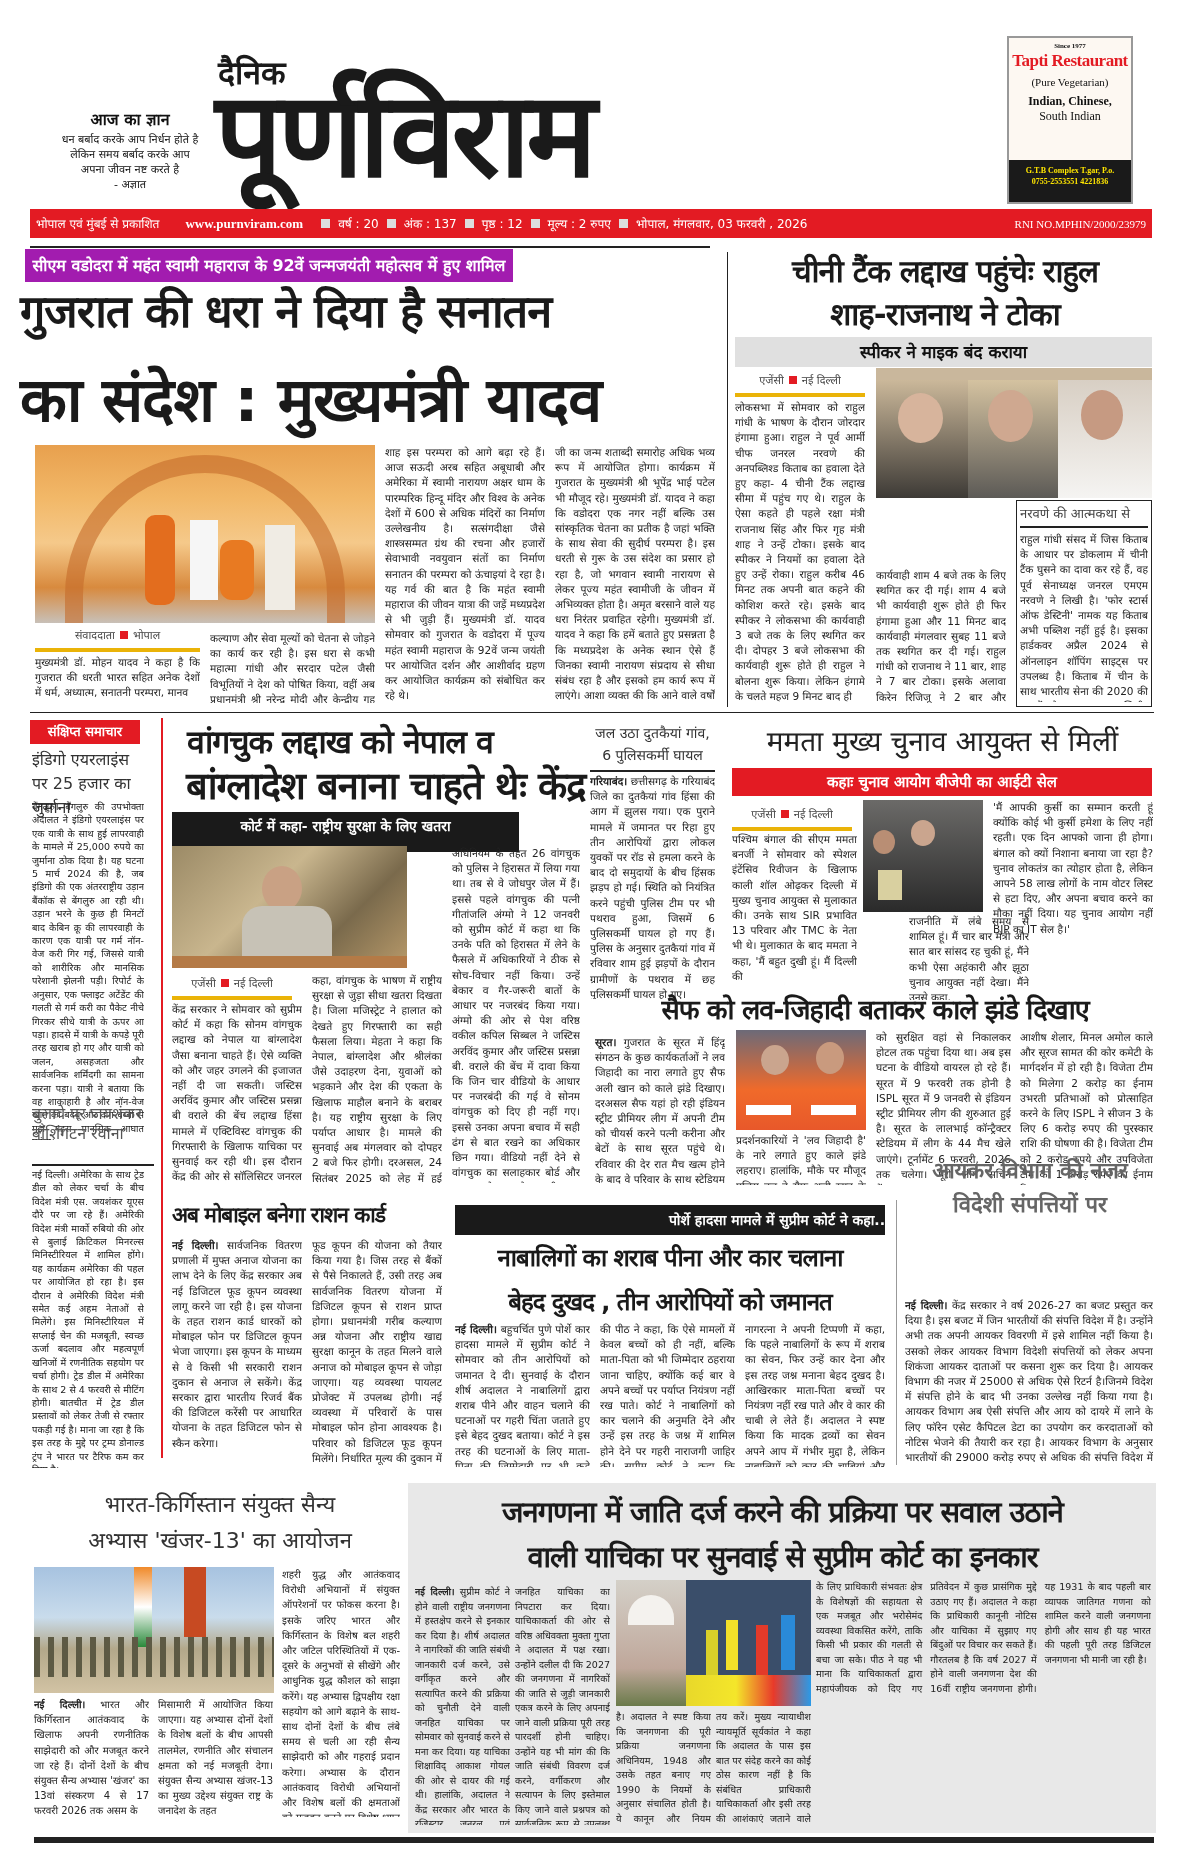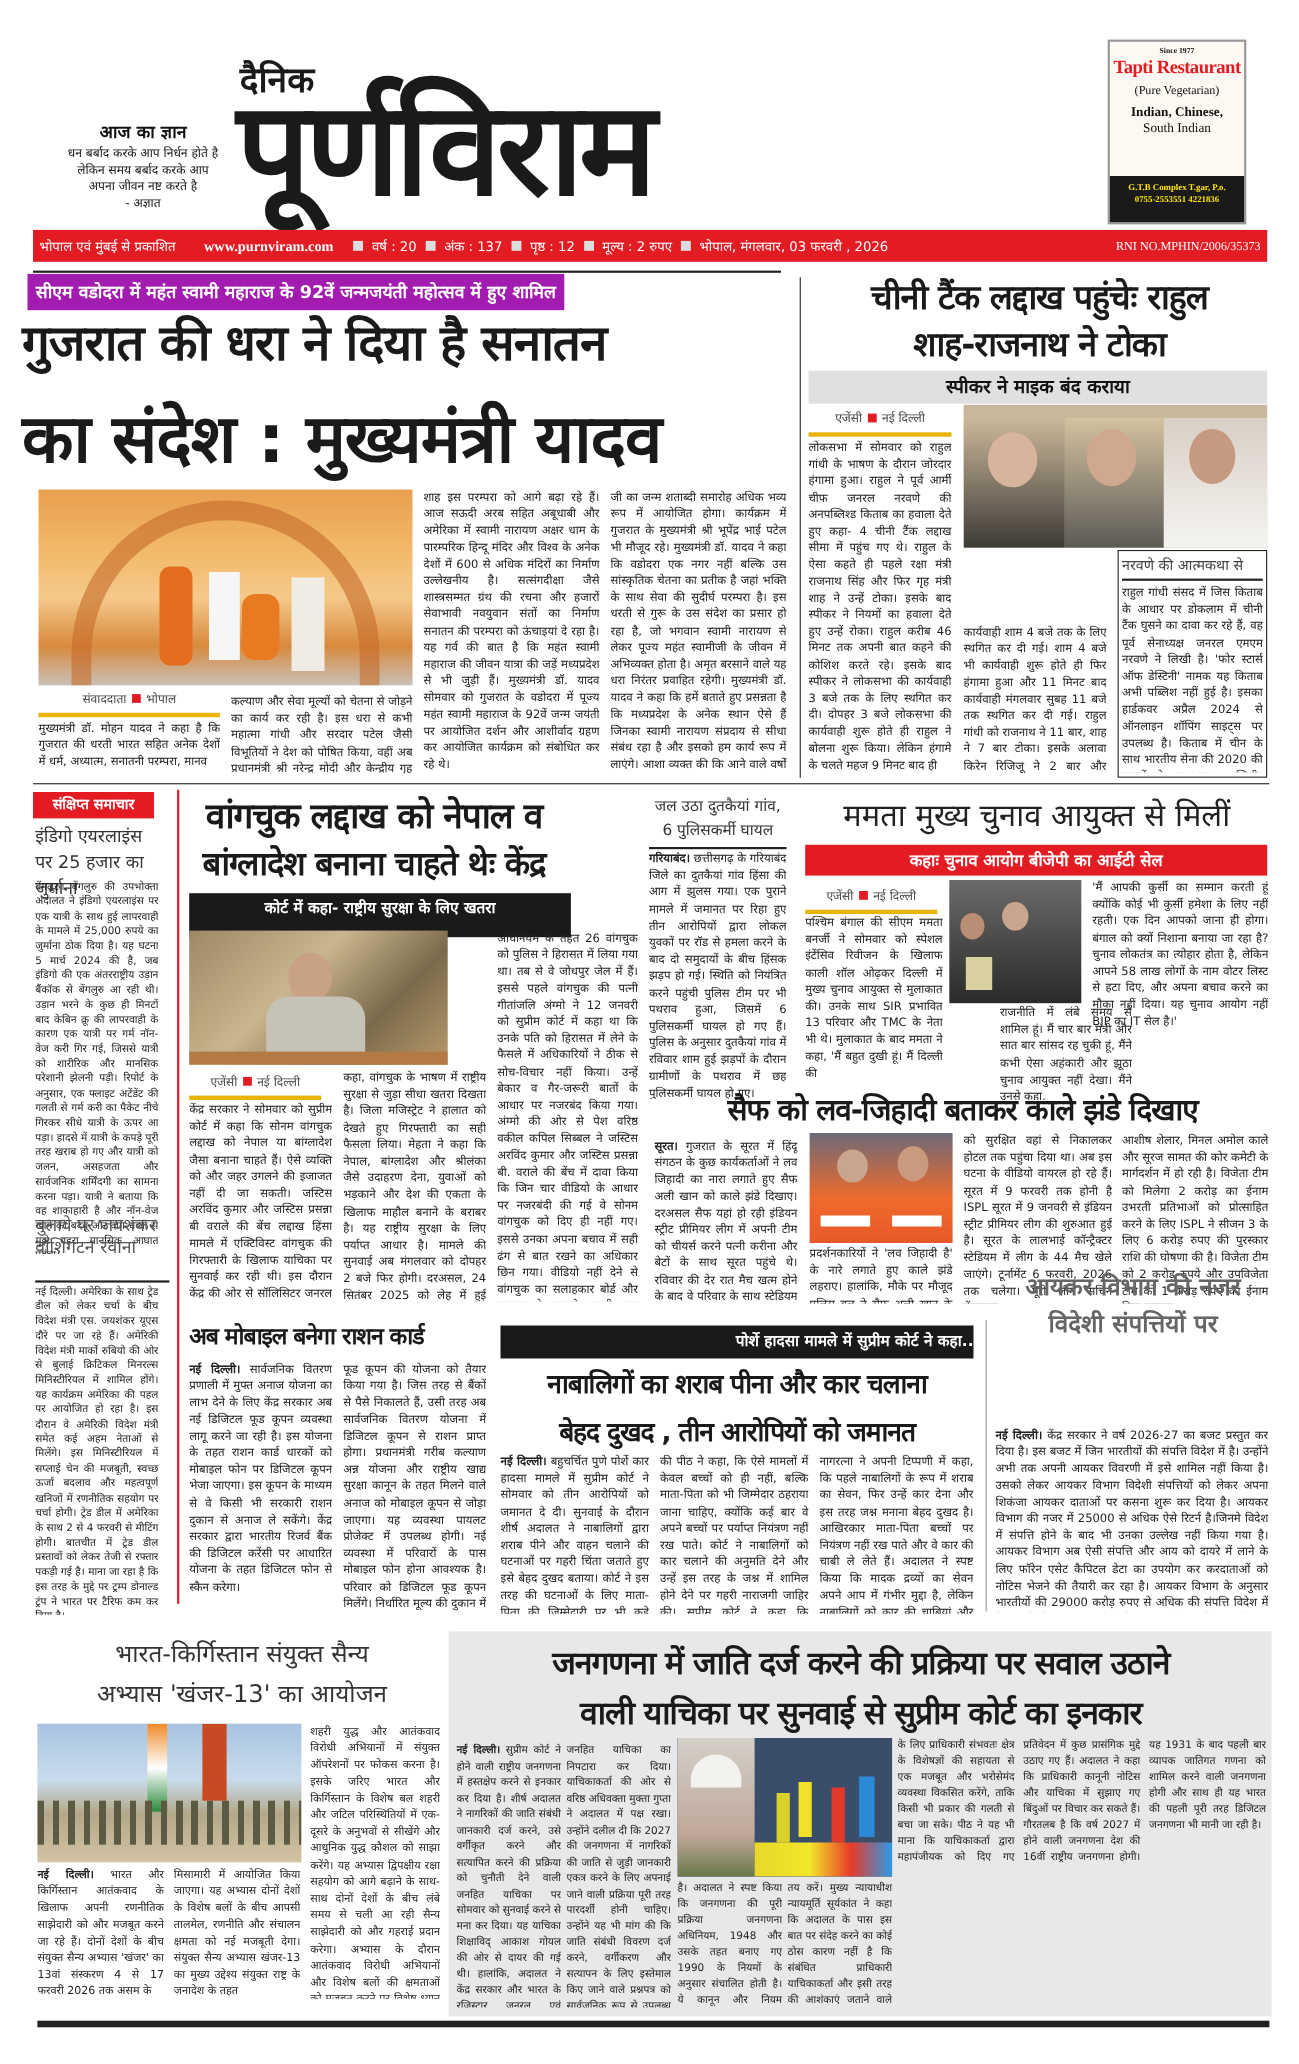--- a/index.html
+++ b/index.html
@@ -46,21 +46,21 @@
   <span style="width:9px;height:9px;background:#ddd;display:inline-block;margin-left:10px"></span>
   <span>वर्ष : 20</span>
   <span style="width:9px;height:9px;background:#ddd;display:inline-block"></span>
   <span>अंक : 137</span>
   <span style="width:9px;height:9px;background:#ddd;display:inline-block"></span>
   <span>पृष्ठ : 12</span>
   <span style="width:9px;height:9px;background:#ddd;display:inline-block"></span>
   <span>मूल्य : 2 रुपए</span>
   <span style="width:9px;height:9px;background:#ddd;display:inline-block"></span>
   <span>भोपाल, मंगलवार, 03 फरवरी , 2026</span>
-  <span style="margin-left:auto;font-family:'Liberation Serif',serif;font-size:11px">RNI NO.MPHIN/2006/35373</span>
+  <span style="margin-left:auto;font-family:'Liberation Serif',serif;font-size:11px">RNI NO.MPHIN/2000/23979</span>
 </div>
 <div class="rule" style="left:30px;top:246px;width:680px;height:2px"></div>
 
 <div class="abs" style="left:25px;top:249px;width:488px;height:33px;background:#a21caf;color:#fff;font-size:16px;font-weight:bold;text-align:center;line-height:33px;white-space:nowrap;overflow:hidden">सीएम वडोदरा में महंत स्वामी महाराज के 92वें जन्मजयंती महोत्सव में हुए शामिल</div>
 <div class="abs hl" style="left:20px;top:282px;width:500px;font-size:45px;line-height:60px;white-space:nowrap">गुजरात की धरा ने दिया है सनातन</div>
 <div class="abs hl" style="left:20px;top:370px;width:500px;font-size:61px;line-height:60px;white-space:nowrap">का संदेश : मुख्यमंत्री यादव</div>
 
 <div class="photo" style="left:35px;top:445px;width:340px;height:178px;background:linear-gradient(180deg,#e8a04e 0%,#f2b868 30%,#f5c98a 55%,#d88a3e 80%,#c8c0b8 100%)">
   <div style="position:absolute;left:30px;top:10px;width:280px;height:200px;border-radius:140px 140px 0 0;border:18px solid #c46a2a;opacity:.6"></div>
   <div style="position:absolute;left:110px;top:70px;width:30px;height:90px;background:#e36d1e;border-radius:10px"></div>
@@ -103,21 +103,21 @@
 
 <div class="abs" style="left:30px;top:720px;width:110px;height:24px;background:#e31b23;color:#fff;font-size:13px;font-weight:bold;text-align:center;line-height:24px">संक्षिप्त समाचार</div>
 <div class="abs" style="left:32px;top:748px;width:112px;font-size:16px;line-height:24px;color:#333">इंडिगो एयरलाइंस पर 25 हजार का जुर्माना</div>
 <div class="col body-text" style="left:32px;top:800px;width:112px;height:340px;font-size:9.5px;line-height:13.4px">बेंगलुरु। बेंगलुरु की उपभोक्ता अदालत ने इंडिगो एयरलाइंस पर एक यात्री के साथ हुई लापरवाही के मामले में 25,000 रुपये का जुर्माना ठोक दिया है। यह घटना 5 मार्च 2024 की है, जब इंडिगो की एक अंतरराष्ट्रीय उड़ान बैंकॉक से बेंगलुरु आ रही थी। उड़ान भरने के कुछ ही मिनटों बाद केबिन क्रू की लापरवाही के कारण एक यात्री पर गर्म नॉन-वेज करी गिर गई, जिससे यात्री को शारीरिक और मानसिक परेशानी झेलनी पड़ी। रिपोर्ट के अनुसार, एक फ्लाइट अटेंडेंट की गलती से गर्म करी का पैकेट नीचे गिरकर सीधे यात्री के ऊपर आ पड़ा। हादसे में यात्री के कपड़े पूरी तरह खराब हो गए और यात्री को जलन, असहजता और सार्वजनिक शर्मिंदगी का सामना करना पड़ा। यात्री ने बताया कि वह शाकाहारी है और नॉन-वेज खाने की बदबू और दाग-धब्बों से मुझे गहरा मानसिक आघात पहुंचा।</div>
 <div class="abs" style="left:32px;top:1104px;width:112px;font-size:16px;line-height:20px;color:#555">बुलावे पर जयशंकर वॉशिंगटन रवाना</div>
 <div class="rule" style="left:32px;top:1164px;width:122px;height:2px"></div>
 <div class="col body-text" style="left:32px;top:1168px;width:112px;height:300px;font-size:9.5px;line-height:13.4px">नई दिल्ली। अमेरिका के साथ ट्रेड डील को लेकर चर्चा के बीच विदेश मंत्री एस. जयशंकर यूएस दौरे पर जा रहे हैं। अमेरिकी विदेश मंत्री मार्को रुबियो की ओर से बुलाई क्रिटिकल मिनरल्स मिनिस्टीरियल में शामिल होंगे। यह कार्यक्रम अमेरिका की पहल पर आयोजित हो रहा है। इस दौरान वे अमेरिकी विदेश मंत्री समेत कई अहम नेताओं से मिलेंगे। इस मिनिस्टीरियल में सप्लाई चेन की मजबूती, स्वच्छ ऊर्जा बदलाव और महत्वपूर्ण खनिजों में रणनीतिक सहयोग पर चर्चा होगी। ट्रेड डील में अमेरिका के साथ 2 से 4 फरवरी से मीटिंग होगी। बातचीत में ट्रेड डील प्रस्तावों को लेकर तेजी से रफ्तार पकड़ी गई है। माना जा रहा है कि इस तरह के मुद्दे पर ट्रम्प डोनाल्ड ट्रंप ने भारत पर टैरिफ कम कर दिया है।</div>
 <div class="rule" style="left:161px;top:718px;width:2px;height:740px;background:#e31b23"></div>
 
 <div class="abs hl" style="left:170px;top:720px;width:340px;font-size:32px;line-height:44px;white-space:nowrap">वांगचुक लद्दाख को नेपाल व</div>
-<div class="abs hl" style="left:170px;top:764px;width:340px;font-size:30px;line-height:44px;white-space:nowrap">बांग्लादेश बनाना चाहते थेः केंद्र</div>
+<div class="abs hl" style="left:186px;top:764px;width:340px;font-size:38px;line-height:44px;white-space:nowrap">बांग्लादेश बनाना चाहते थेः केंद्र</div>
 <div class="abs" style="left:172px;top:812px;width:347px;height:40px;background:#1a1a1a;color:#fff;font-size:14px;font-weight:bold;text-align:center;line-height:28px">कोर्ट में कहा- राष्ट्रीय सुरक्षा के लिए खतरा</div>
 <div class="photo" style="left:172px;top:846px;width:235px;height:122px;background:linear-gradient(135deg,#9b8a66,#c9b68e 40%,#7a6a4c 70%,#b89a6a)">
   <div style="position:absolute;left:90px;top:20px;width:40px;height:45px;background:#c9a184;border-radius:50%"></div>
   <div style="position:absolute;left:70px;top:60px;width:90px;height:60px;background:#c7c2b6;border-radius:20px 20px 0 0"></div>
   <div style="position:absolute;left:0;top:110px;width:235px;height:12px;background:#b47a46"></div>
 </div>
 <div class="abs byline" style="left:172px;top:975px;width:120px">
   <span>एजेंसी</span><span class="sq"></span><span>नई दिल्ली</span>
 </div>
 <div class="col body-text" style="left:172px;top:1002px;width:130px;height:180px">केंद्र सरकार ने सोमवार को सुप्रीम कोर्ट में कहा कि सोनम वांगचुक लद्दाख को नेपाल या बांग्लादेश जैसा बनाना चाहते हैं। ऐसे व्यक्ति को और जहर उगलने की इजाजत नहीं दी जा सकती। जस्टिस अरविंद कुमार और जस्टिस प्रसन्ना बी वराले की बेंच लद्दाख हिंसा मामले में एक्टिविस्ट वांगचुक की गिरफ्तारी के खिलाफ याचिका पर सुनवाई कर रही थी। इस दौरान केंद्र की ओर से सॉलिसिटर जनरल तुषार मेहता ने</div>

